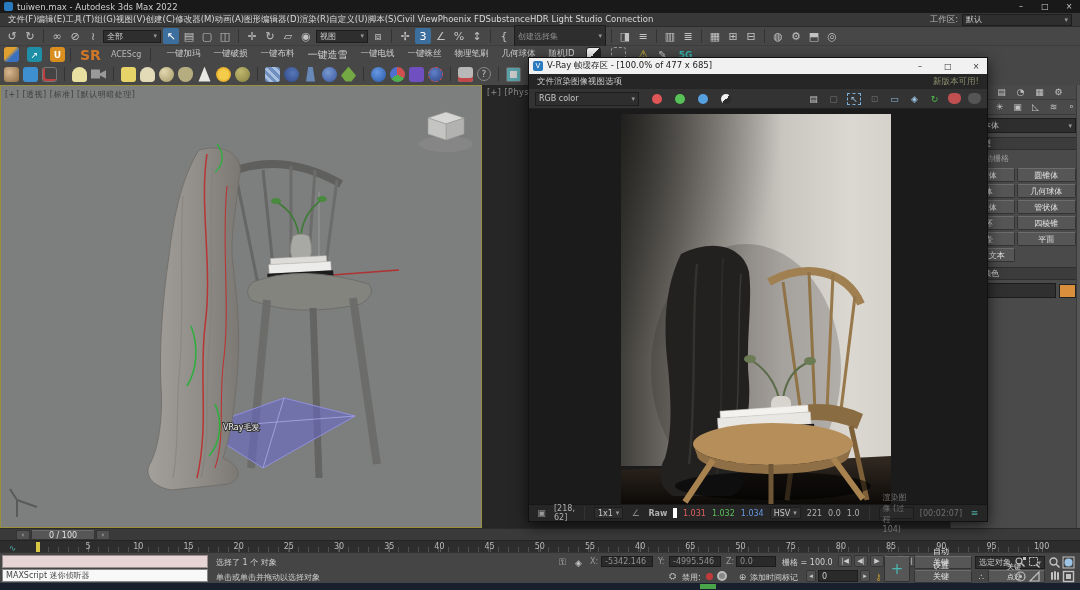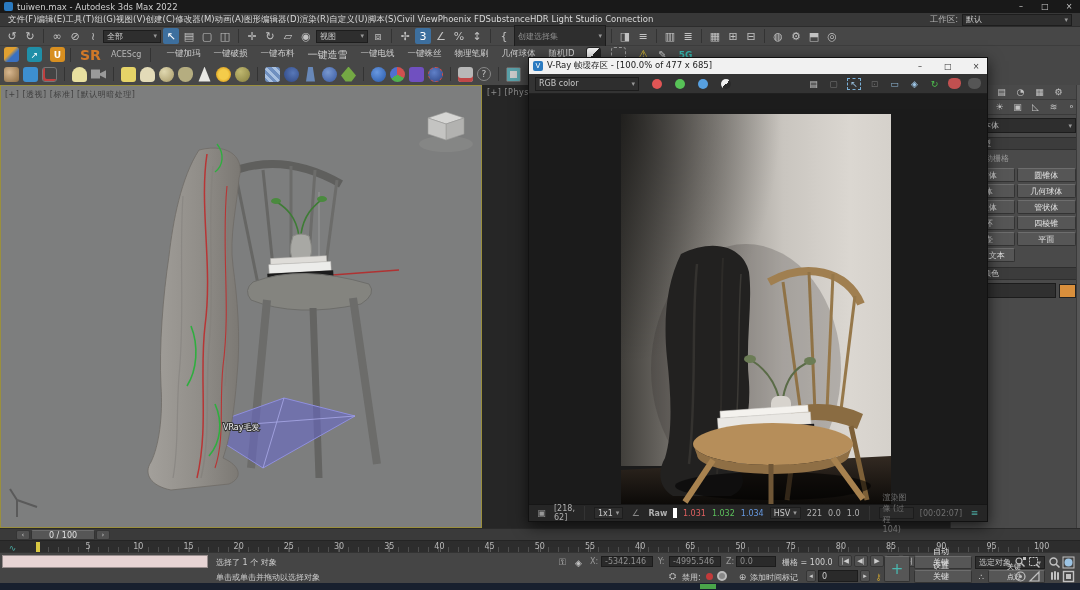--- a/index.html
+++ b/index.html
@@ -319,20 +319,24 @@
   <div class="abs vfb">
     <div class="vfb-title">
       <span style="width:10px;height:10px;background:#2a7ac0;border-radius:2px;margin-right:4px;display:inline-flex;align-items:center;justify-content:center;color:#fff;font-size:7px">V</span>
       <span>V-Ray 帧缓存区 - [100.0% of 477 x 685]</span>
       <span style="margin-left:auto;display:flex;gap:14px;color:#333">
         <span class="winbtn" style="color:#333">–</span>
         <span class="winbtn" style="color:#333">□</span>
         <span class="winbtn" style="color:#333">×</span>
       </span>
     </div>
+    <div class="vfb-menu">
+      <span><span>文件</span><span>渲染</span><span>图像</span><span>视图</span><span>选项</span></span>
+      <span style="margin-left:auto;color:#8f8f6f">新版本可用!</span>
+    </div>
     <div class="vfb-tools">
       <span class="dd" style="width:104px;height:14px">
           <span>RGB color</span>
           <span class="ar">▾</span>
         </span>
       <span class="dot" style="background:#e05555;margin-left:8px"></span>
       <span class="dot" style="background:#57c257;margin-left:8px"></span>
       <span class="dot" style="background:#57a0e0;margin-left:8px"></span>
       <span class="dot" style="background:linear-gradient(135deg,#f0f0f0 50%,#2a2a2a 50%);margin-left:8px"></span>
       <span style="margin-left:auto;display:flex;gap:7px;align-items:center">
@@ -466,20 +470,23 @@
         <span>85</span>
         <span>90</span>
         <span>95</span>
         <span>100</span>
       </div>
     <div class="abs" style="left:36px;top:1px;width:4px;height:10px;background:#d8c742"></div>
   </div>
 
   <div class="abs" style="left:0;top:552px;width:1080px;height:31px;background:#454545;border-top:1px solid #333">
     <div class="abs" style="left:2px;top:2px;width:206px;height:13px;background:#e7d4d4;border:1px solid #9a8f8f"></div>
+    <div class="abs flex" style="left:2px;top:16px;width:206px;height:13px;background:#f8f8f8;border:1px solid #888;color:#444;font-size:8px;padding:0 3px">
+        <span>MAXScript 迷你侦听器</span>
+      </div>
     <div class="abs sb-lab" style="left:216px;top:4px">选择了 1 个 对象</div>
     <div class="abs sb-lab" style="left:216px;top:19px">单击或单击并拖动以选择对象</div>
 
     <span class="ic sm abs" style="left:556px;top:3px">⚿</span>
     <span class="ic sm abs" style="left:572px;top:3px">◈</span>
     <span class="abs sb-lab" style="left:590px;top:4px;color:#9a9a9a">X:</span>
     <span class="field abs" style="left:601px;top:3px;width:52px;height:11px">-5342.146</span>
     <span class="abs sb-lab" style="left:658px;top:4px;color:#9a9a9a">Y:</span>
     <span class="field abs" style="left:669px;top:3px;width:52px;height:11px">-4995.546</span>
     <span class="abs sb-lab" style="left:726px;top:4px;color:#9a9a9a">Z:</span>

